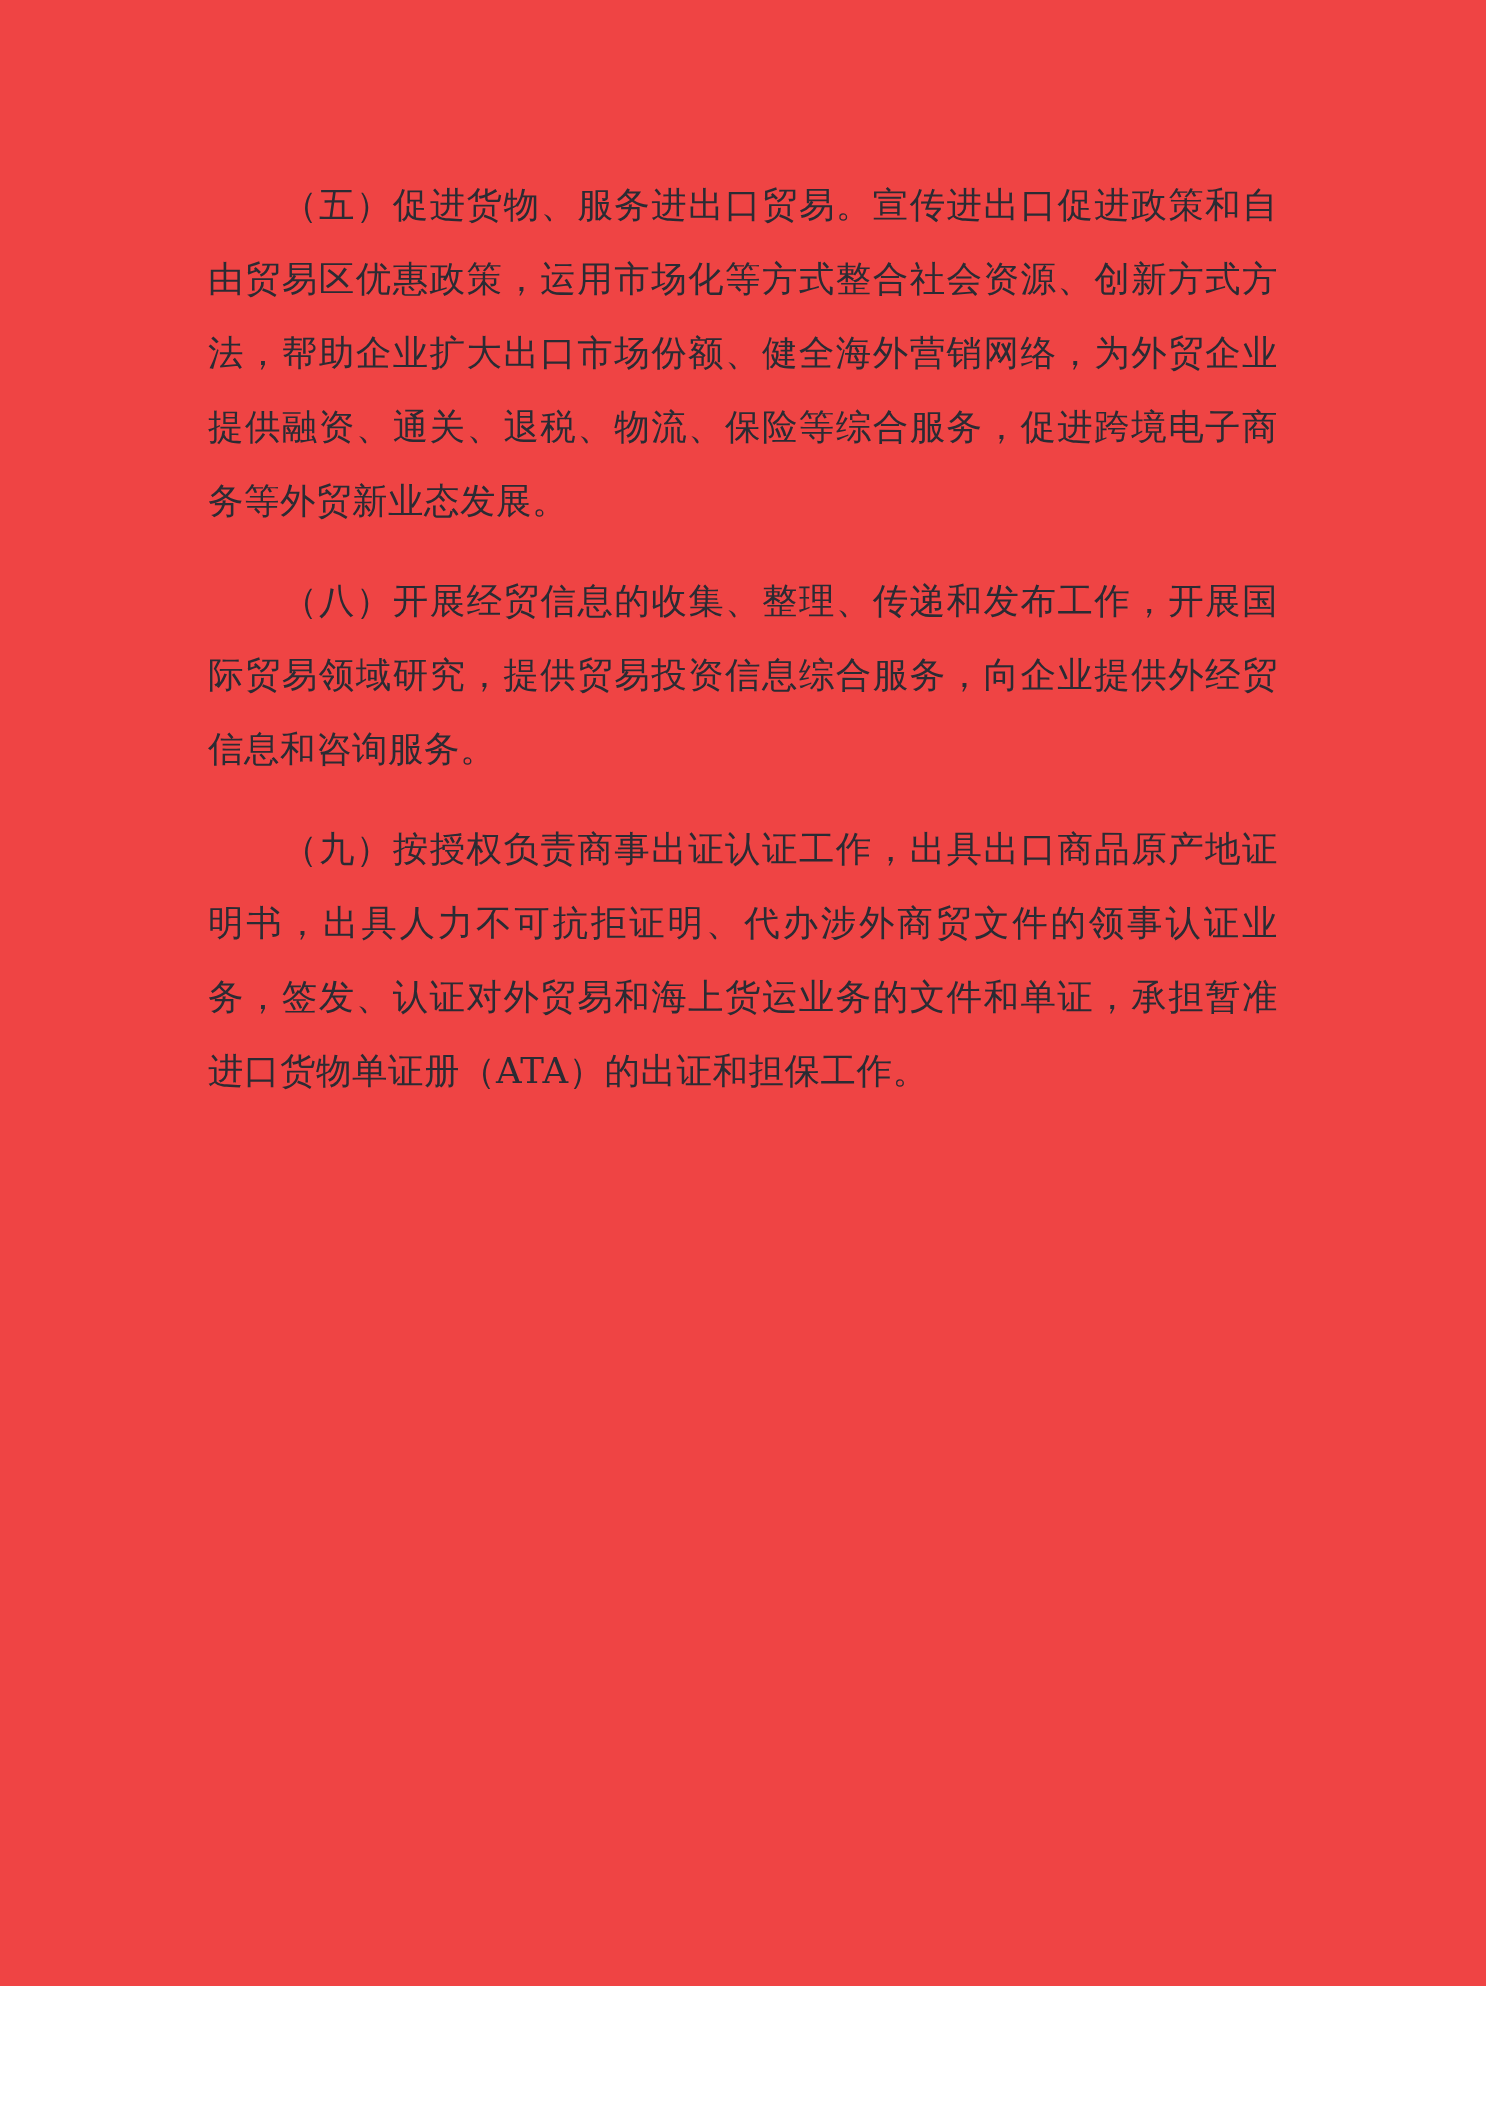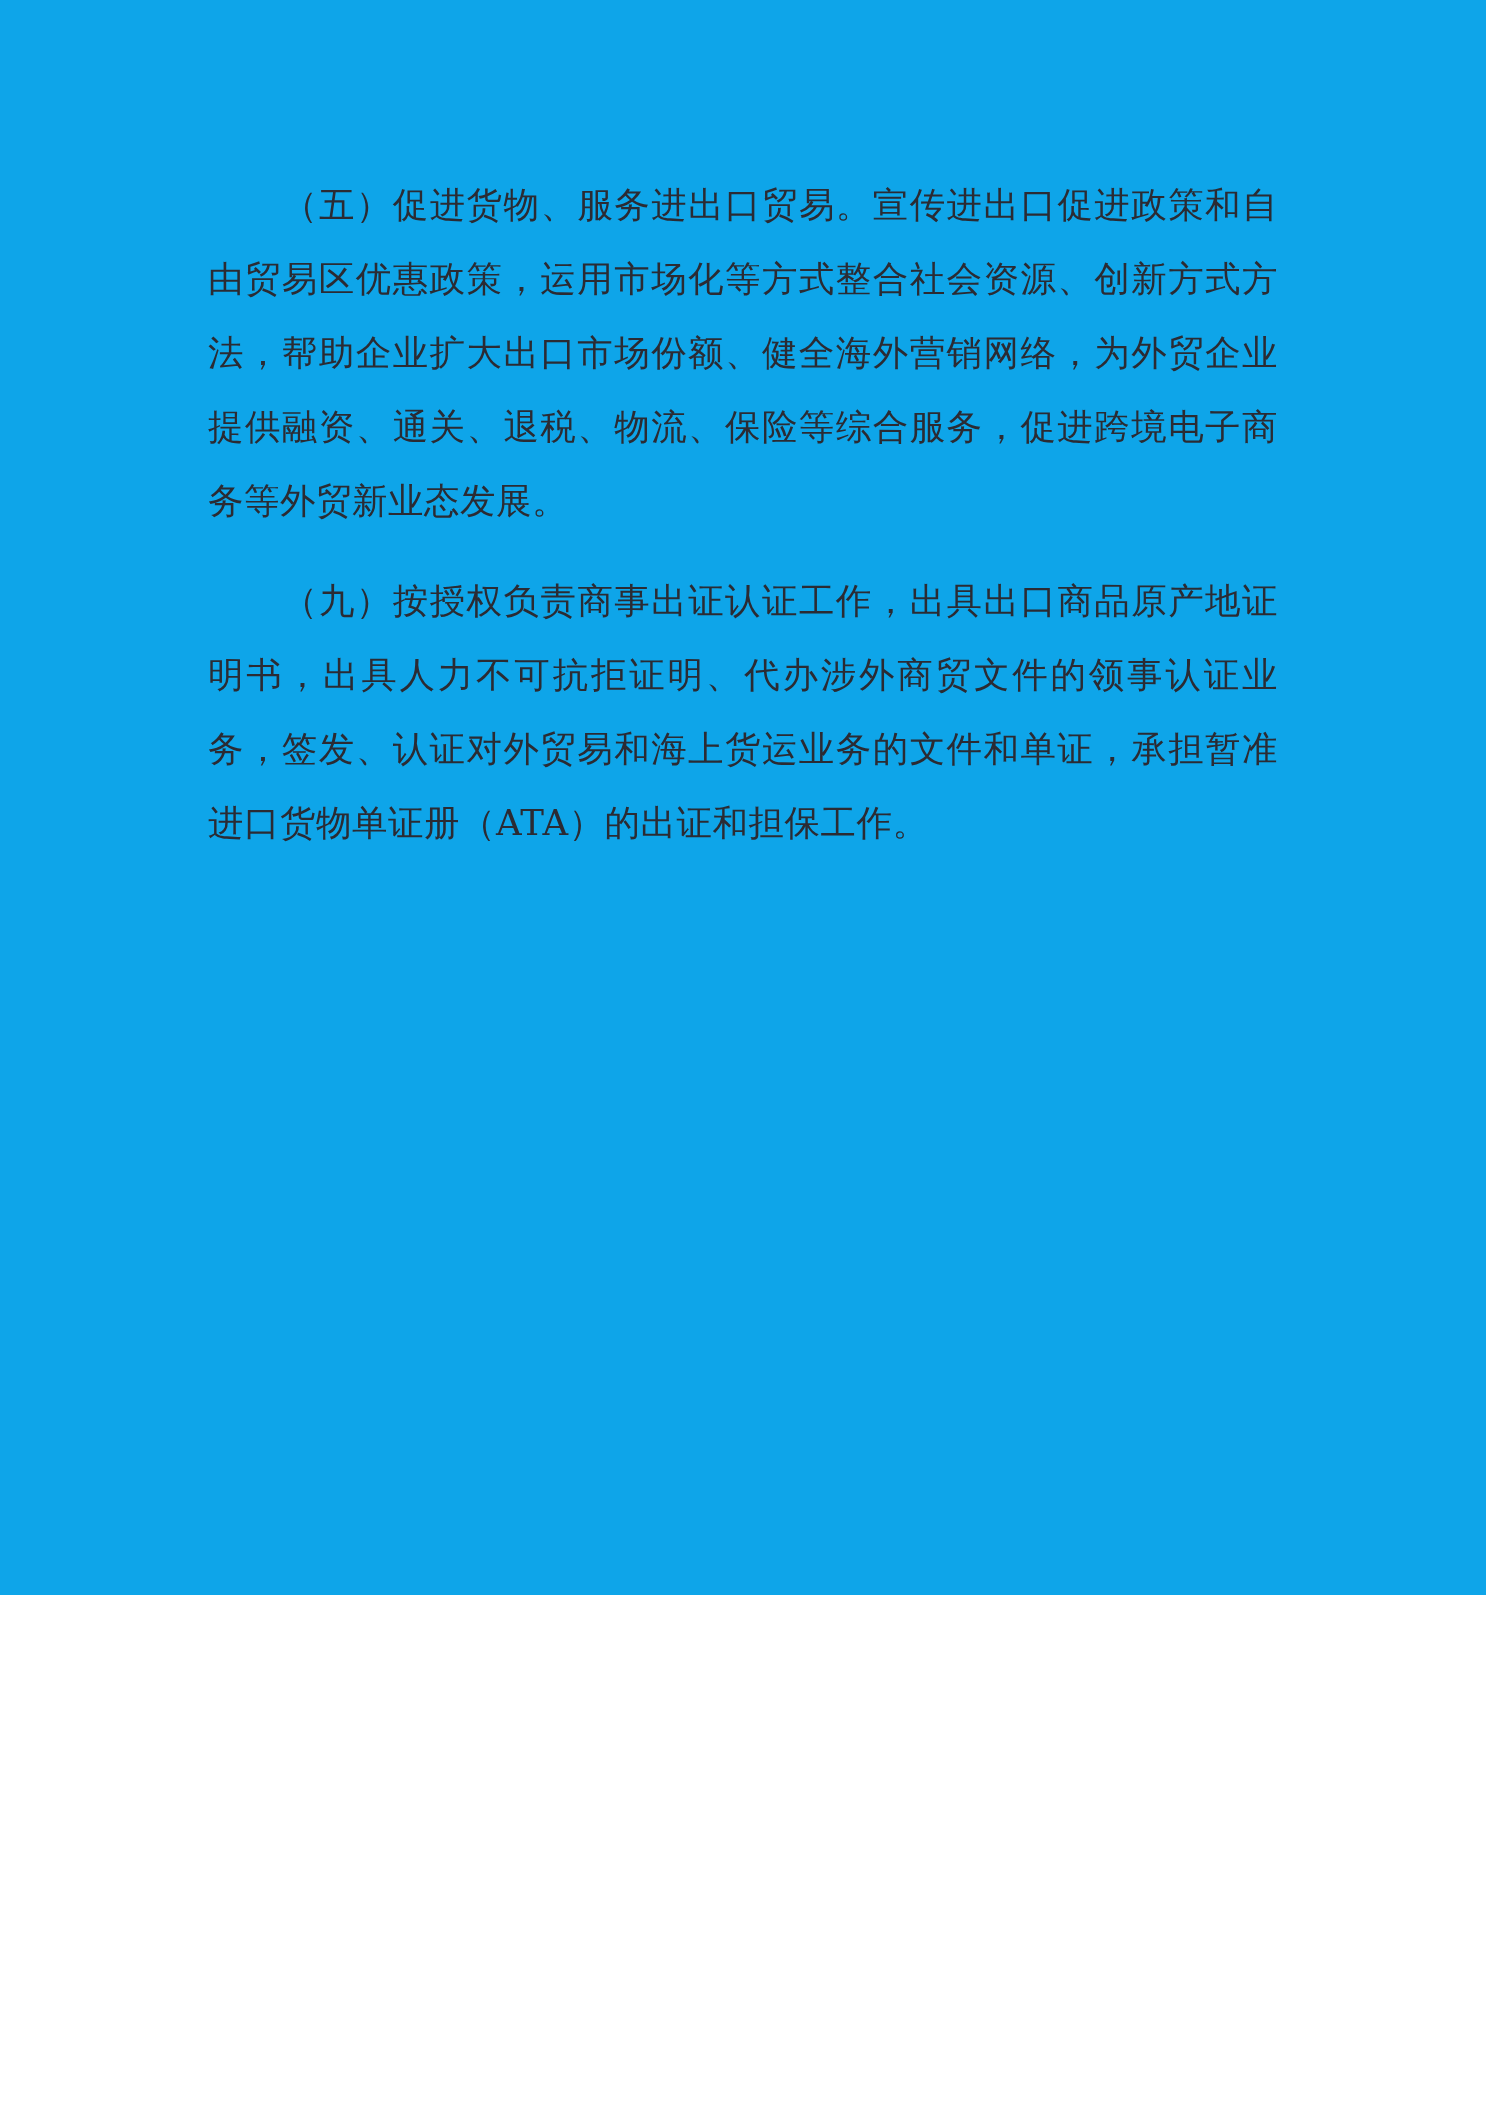--- a/index.html
+++ b/index.html
@@ -3,22 +3,22 @@
 <meta charset="utf-8">
 <style>
   html, body {
     margin: 0;
     padding: 0;
     background: #ffffff;
   }
   .page {
     position: relative;
     width: 1486px;
-    height: 1595px;
-    background: #0ea5e9;
+    height: 1986px;
+    background: #ef4444;
     box-sizing: border-box;
     overflow: hidden;
   }
   .content {
     position: absolute;
     left: 208px;
     top: 168px;
     width: 1070px;
   }
   .para {
@@ -36,15 +36,16 @@
   .para:last-child {
     margin-bottom: 0;
   }
 </style>
 </head>
 <body>
 
 <div class="page">
   <div class="content">
     <p class="para">（五）促进货物、服务进出口贸易。宣传进出口促进政策和自由贸易区优惠政策，运用市场化等方式整合社会资源、创新方式方法，帮助企业扩大出口市场份额、健全海外营销网络，为外贸企业提供融资、通关、退税、物流、保险等综合服务，促进跨境电子商务等外贸新业态发展。</p>
+    <p class="para">（八）开展经贸信息的收集、整理、传递和发布工作，开展国际贸易领域研究，提供贸易投资信息综合服务，向企业提供外经贸信息和咨询服务。</p>
     <p class="para">（九）按授权负责商事出证认证工作，出具出口商品原产地证明书，出具人力不可抗拒证明、代办涉外商贸文件的领事认证业务，签发、认证对外贸易和海上货运业务的文件和单证，承担暂准进口货物单证册（ATA）的出证和担保工作。</p>
   </div>
 </div>
 
 </body></html>

